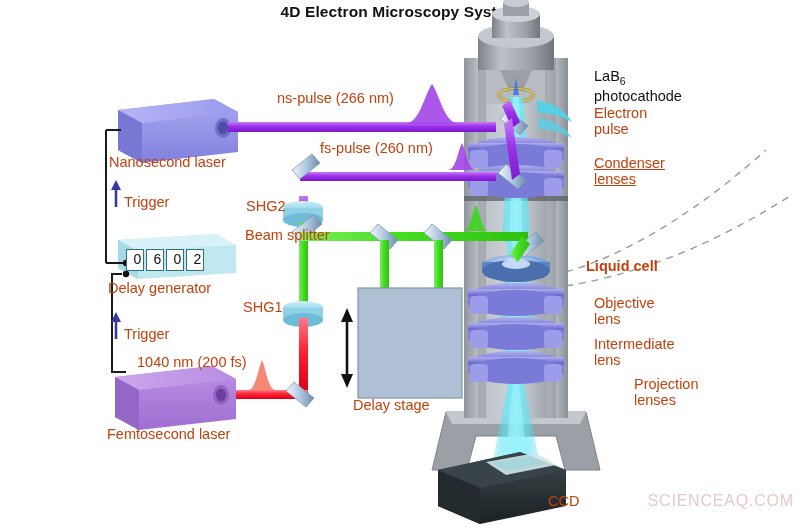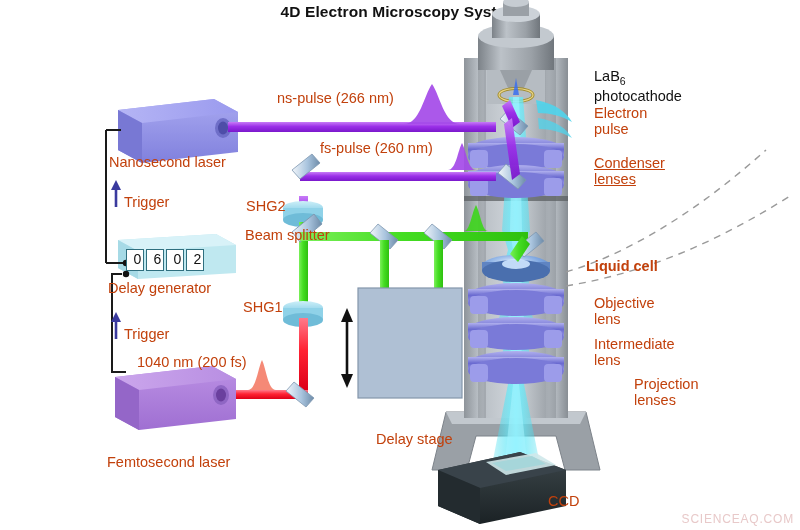--- a/index.html
+++ b/index.html
@@ -3,21 +3,21 @@
 <meta charset="utf-8">
 <style>
   html,body{margin:0;padding:0;background:#ffffff;}
   body{width:800px;height:530px;position:relative;overflow:hidden;
        font-family:"Liberation Sans",sans-serif;color:#111;}
   #stage{position:absolute;inset:0;width:800px;height:530px;}
   .lbl{position:absolute;font-size:14.5px;line-height:15.5px;color:#c2410c;white-space:pre;}
   .lbl.bold{font-weight:bold;}
   #title{position:absolute;left:0;top:3px;width:800px;text-align:center;
          font-size:15.5px;font-weight:bold;letter-spacing:.1px;}
-  #wm{position:absolute;right:6px;bottom:4px;font-size:12px;color:#e8c9c9;letter-spacing:.8px;}
+  #wm{position:absolute;right:6px;bottom:20px;font-size:16px;color:#e8c9c9;letter-spacing:.8px;}
   svg{position:absolute;left:0;top:0;}
 </style>
 </head>
 <body>
 
 <div id="stage">
 
   <div id="title">4D Electron Microscopy System</div>
 
   <svg width="800" height="530">
@@ -346,29 +346,29 @@
   <div class="lbl" style="left:109px;top:155px;">Nanosecond laser</div>
 
   <div class="lbl" style="left:124px;top:195px;">Trigger</div>
 
   <div class="lbl" style="left:108px;top:281px;">Delay generator</div>
 
   <div class="lbl" style="left:124px;top:327px;">Trigger</div>
 
   <div class="lbl" style="left:137px;top:355px;">1040 nm (200 fs)</div>
 
-  <div class="lbl" style="left:107px;top:427px;margin-top:28px;">Femtosecond laser</div>
+  <div class="lbl" style="left:107px;top:427px;">Femtosecond laser</div>
 
   <div class="lbl" style="left:197px;top:228px;margin-left:48px;">Beam splitter</div>
 
   <div class="lbl" style="left:246px;top:199px;">SHG2</div>
 
   <div class="lbl" style="left:243px;top:300px;">SHG1</div>
 
-  <div class="lbl" style="left:376px;top:398px;margin-top:34px;">Delay stage</div>
+  <div class="lbl" style="left:353px;top:398px;">Delay stage</div>
 
   <div class="lbl" style="left:277px;top:91px;">ns-pulse (266 nm)</div>
 
   <div class="lbl" style="left:320px;top:141px;text-align:center;">fs-pulse (260 nm)</div>
 
 
   <div style="position:absolute;left:594px;top:69px;font-size:14.5px;line-height:15.5px;">
     <span>LaB</span><sub style="font-size:10.5px;">6</sub><br>
     <span>photocathode</span>
   </div>

